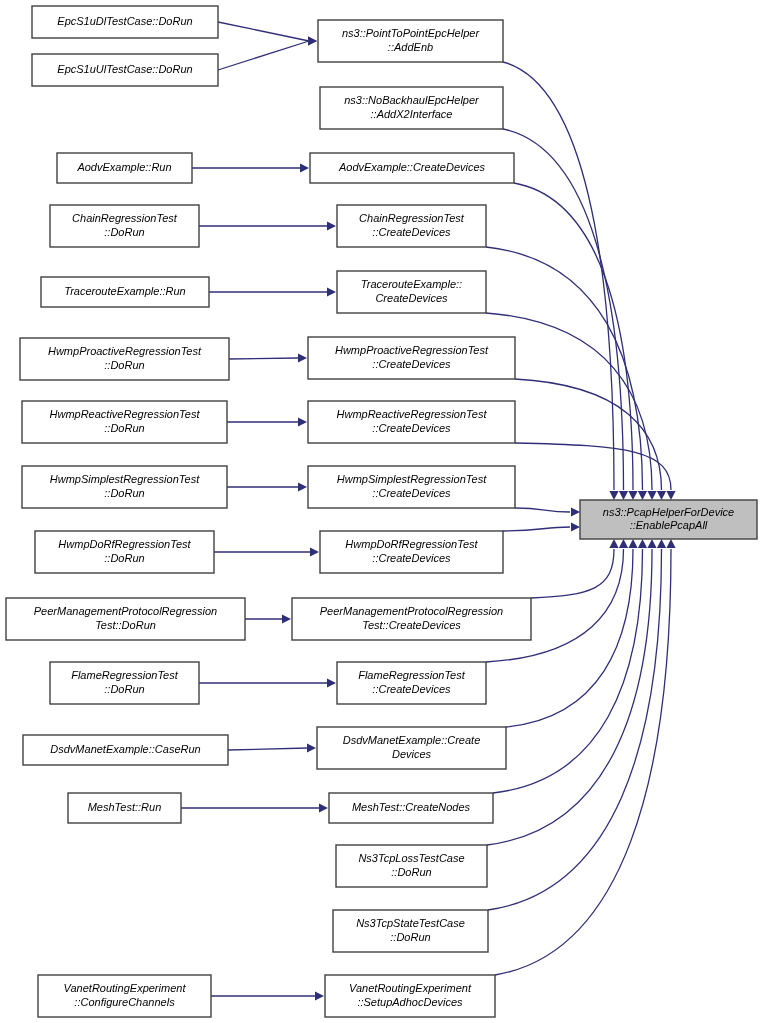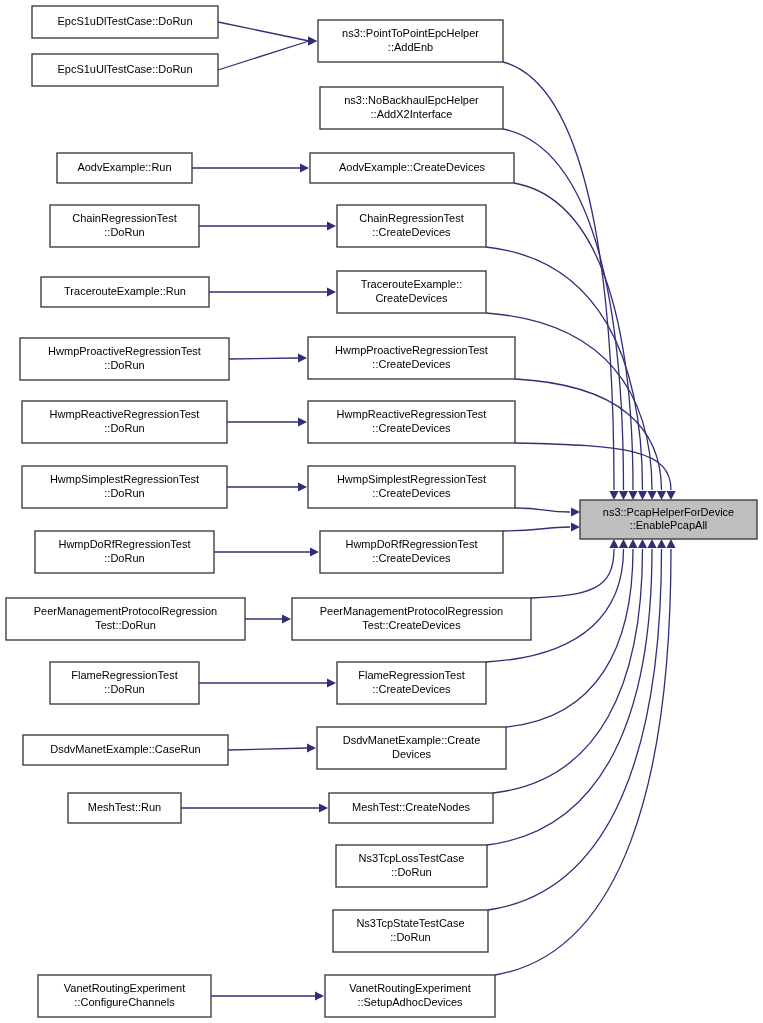--- a/index.html
+++ b/index.html
@@ -1,17 +1,17 @@
 <!DOCTYPE html>
 <html><head>
 <meta charset="utf-8">
 <style>
   html,body{margin:0;padding:0;background:#ffffff;}
   body{font-family:"Liberation Sans",sans-serif;}
-  #canvas{position:relative;width:763px;height:1023px;background:#ffffff;overflow:hidden;}
+  #canvas{position:relative;width:763px;height:1023px;background:#ffffff;overflow:hidden;font-style:italic;}
   svg.graph{position:absolute;left:0;top:0;width:763px;height:1023px;}
   .nodebox{fill:#ffffff;stroke:#404040;stroke-width:1.4;}
   .nodebox.target{fill:#bfbfbf;stroke:#404040;stroke-width:1.4;}
   .nodelabel{font-family:"Liberation Sans",sans-serif;font-size:11px;fill:#000000;text-anchor:middle;dominant-baseline:middle;}
   .edge{fill:none;stroke:#2f2f78;stroke-width:1.3;}
   .arrowhead{fill:#2f2f78;stroke:none;}
 </style>
 </head>
 <body>
 

